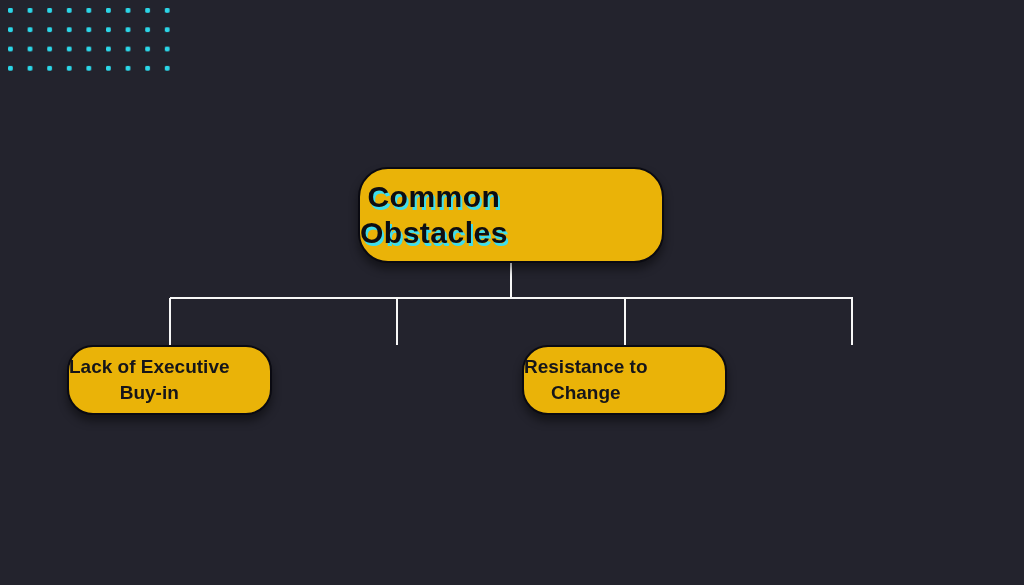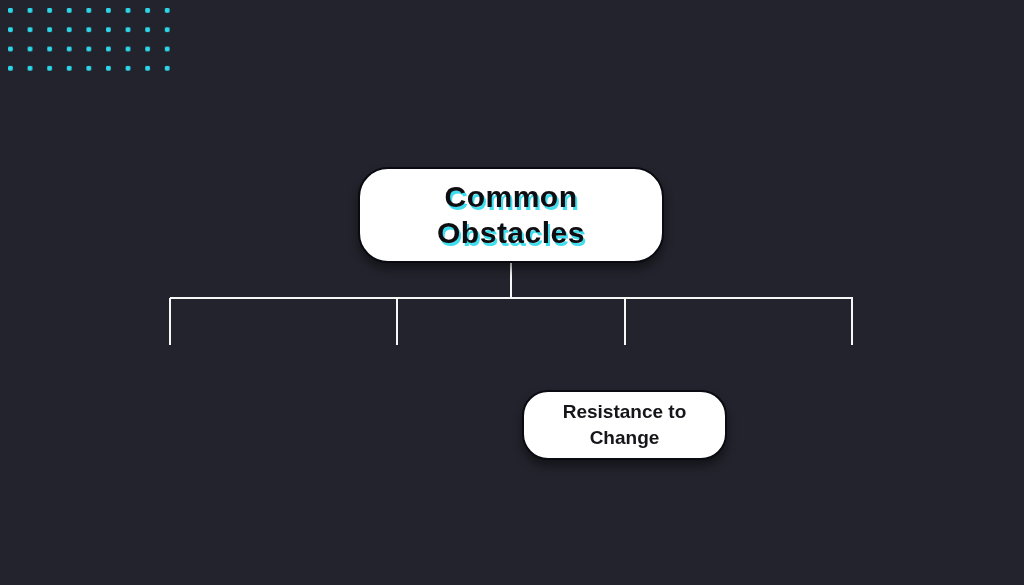--- a/index.html
+++ b/index.html
@@ -33,26 +33,26 @@
   .line.h { height: 2px; }
   .root-drop { left: 510px; top: 263px; height: 35px; }
   .trunk     { left: 170px; top: 297px; width: 683px; }
   .drop-1 { left: 169px; top: 298px; height: 47px; }
   .drop-2 { left: 396px; top: 298px; height: 47px; }
   .drop-3 { left: 624px; top: 298px; height: 47px; }
   .drop-4 { left: 851px; top: 298px; height: 47px; }
   
   .node {
     position: absolute;
-    background: #ffffff;
+    background: #eab308;
     border: 2.5px solid #0a0a12;
     box-sizing: border-box;
     display: flex;
     align-items: center;
-    justify-content: center;
+    justify-content: flex-start;
     text-align: center;
     box-shadow: 0 6px 10px rgba(0,0,0,0.45);
   }
   .node-root {
     left: 358px;
     top: 167px;
     width: 306px;
     height: 96px;
     border-radius: 30px;
   }
@@ -73,21 +73,21 @@
   }
   .node-child .label {
     font-size: 19px;
     font-weight: 600;
     line-height: 26px;
     color: #15151a;
     white-space: pre-line;
   }
   .child-1 { left: 67px; }
   .child-2 { left: 294px; }
-  .child-3 { left: 522px; margin-top: 45px; }
+  .child-3 { left: 522px; }
   .child-4 { left: 750px; }
 </style>
 </head>
 <body>
 
 <div class="stage">
 
   <svg class="dot-grid" xmlns="http://www.w3.org/2000/svg" width="170" height="68">
     <defs>
       <pattern id="dots" width="19.6" height="19.3" patternUnits="userSpaceOnUse">
@@ -102,20 +102,24 @@
   <div class="line v drop-1"></div>
   <div class="line v drop-2"></div>
   <div class="line v drop-3"></div>
   <div class="line v drop-4"></div>
 
   <div class="node node-root">
     <span class="label">Common
 Obstacles</span>
   </div>
 
+  <div class="node node-child child-1">
+    <span class="label">Lack of Executive
+Buy-in</span>
+  </div>
 
 
   <div class="node node-child child-3">
     <span class="label">Resistance to
 Change</span>
   </div>
 
 
 </div>
 

